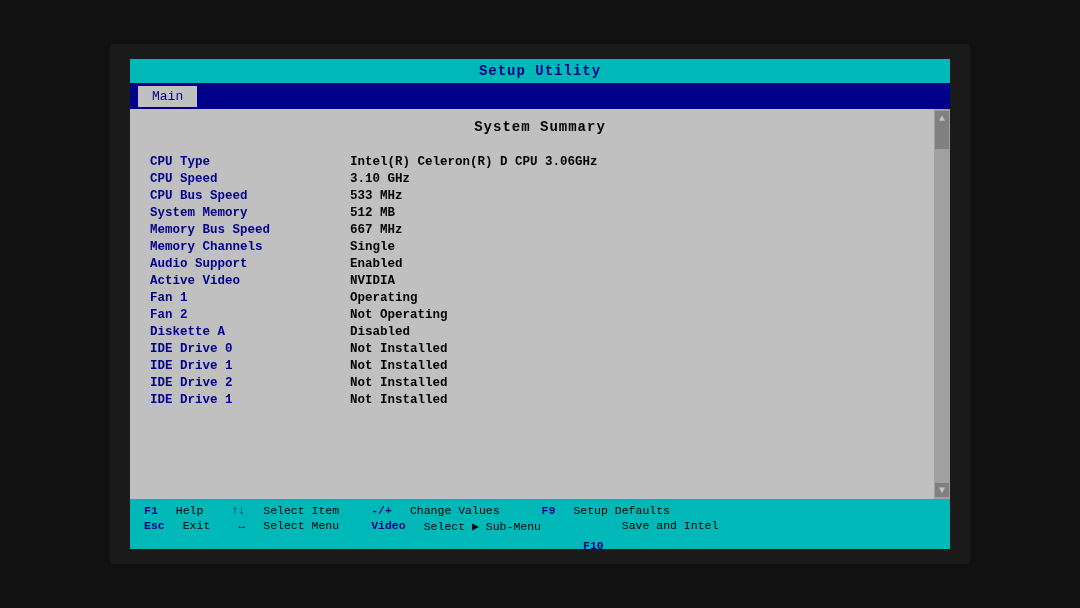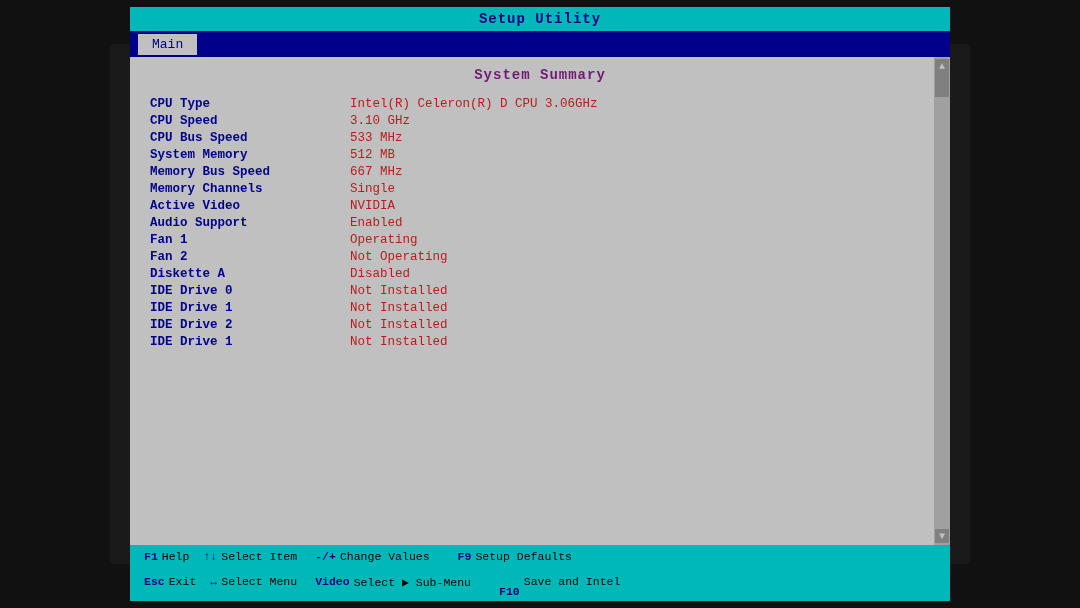--- a/index.html
+++ b/index.html
@@ -20,21 +20,21 @@
       background: #1a1a1a;
       border-radius: 4px;
       display: flex;
       align-items: center;
       justify-content: center;
       position: relative;
     }
 
     .bios-screen {
       width: 820px;
-      height: 594px;
+      height: 490px;
       background: #1c1c8a;
       position: relative;
       overflow: hidden;
     }
 
     
     .title-bar {
       background: #00b8b8;
       text-align: center;
       padding: 4px 0;
@@ -65,24 +65,24 @@
     .content-area {
       background: #c0c0c0;
       flex: 1;
       padding: 10px 20px;
       position: relative;
       min-height: 390px;
     }
 
     .section-title {
       text-align: center;
-      color: #701a75;
+      color: #000000;
       font-size: 14px;
       font-weight: bold;
-      margin-bottom: 14px;
+      margin-bottom: 20px;
       letter-spacing: 1px;
     }
 
     .info-table {
       width: 100%;
     }
 
     .info-row {
       display: flex;
       margin-bottom: 3px;
@@ -90,22 +90,22 @@
     }
 
     .info-label {
       color: #00008b;
       width: 200px;
       min-width: 200px;
       font-weight: bold;
     }
 
     .info-value {
-      color: #b91c1c;
-      font-weight: normal;
+      color: #000000;
+      font-weight: bold;
     }
 
     
     .scrollbar {
       position: absolute;
       right: 0;
       top: 0;
       bottom: 0;
       width: 16px;
       background: #a0a0a0;
@@ -167,22 +167,22 @@
       font-weight: bold;
     }
 
     .help-desc {
       color: #000;
       margin-right: 10px;
     }
 
     .help-row {
       display: flex;
-      align-items: center;
-      gap: 4px;
+      align-items: flex-start;
+      gap: 18px;
     }
 
     .help-section {
       display: flex;
       flex-direction: column;
       gap: 2px;
     }
   </style>
 </head>
 <body>
@@ -221,26 +221,26 @@
               </div>
               <div class="info-row">
                 <span class="info-label">Memory Bus Speed</span>
                 <span class="info-value">667  MHz</span>
               </div>
               <div class="info-row">
                 <span class="info-label">Memory Channels</span>
                 <span class="info-value">Single</span>
               </div>
               <div class="info-row">
+                <span class="info-label">Audio Support</span>
+                <span class="info-value">Enabled</span>
+              </div>
+              <div class="info-row">
                 <span class="info-label">Active Video</span>
                 <span class="info-value">NVIDIA</span>
-              </div>
-              <div class="info-row">
-                <span class="info-label">Audio Support</span>
-                <span class="info-value">Enabled</span>
               </div>
               <div class="info-row">
                 <span class="info-label">Fan 1</span>
                 <span class="info-value">Operating</span>
               </div>
               <div class="info-row">
                 <span class="info-label">Fan 2</span>
                 <span class="info-value">Not  Operating</span>
               </div>
               <div class="info-row">

